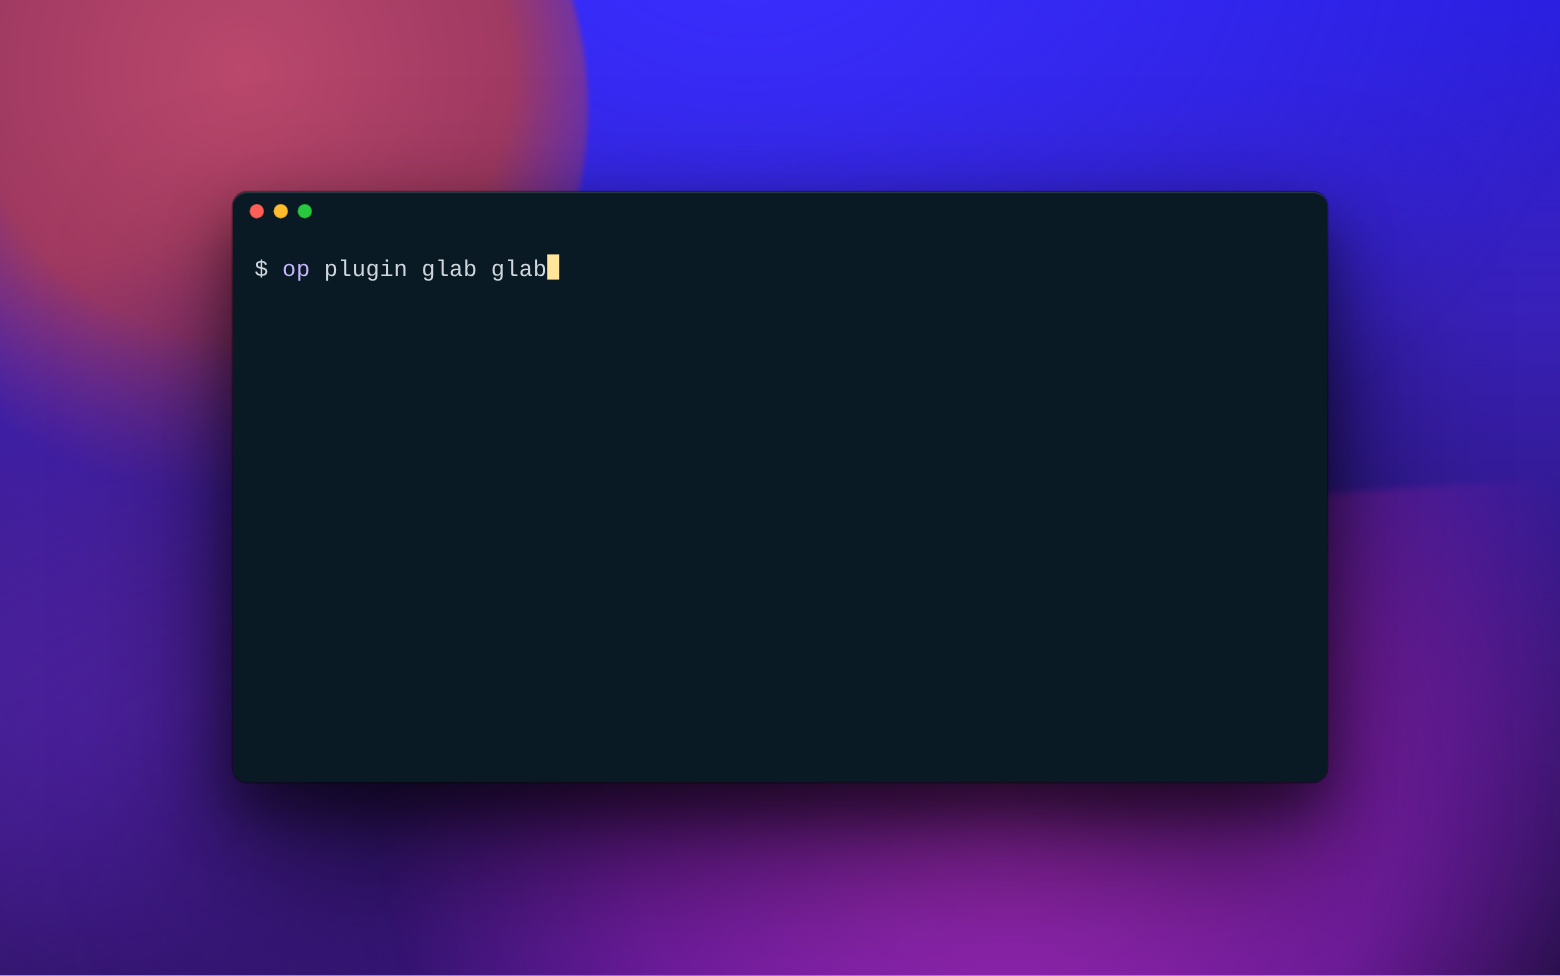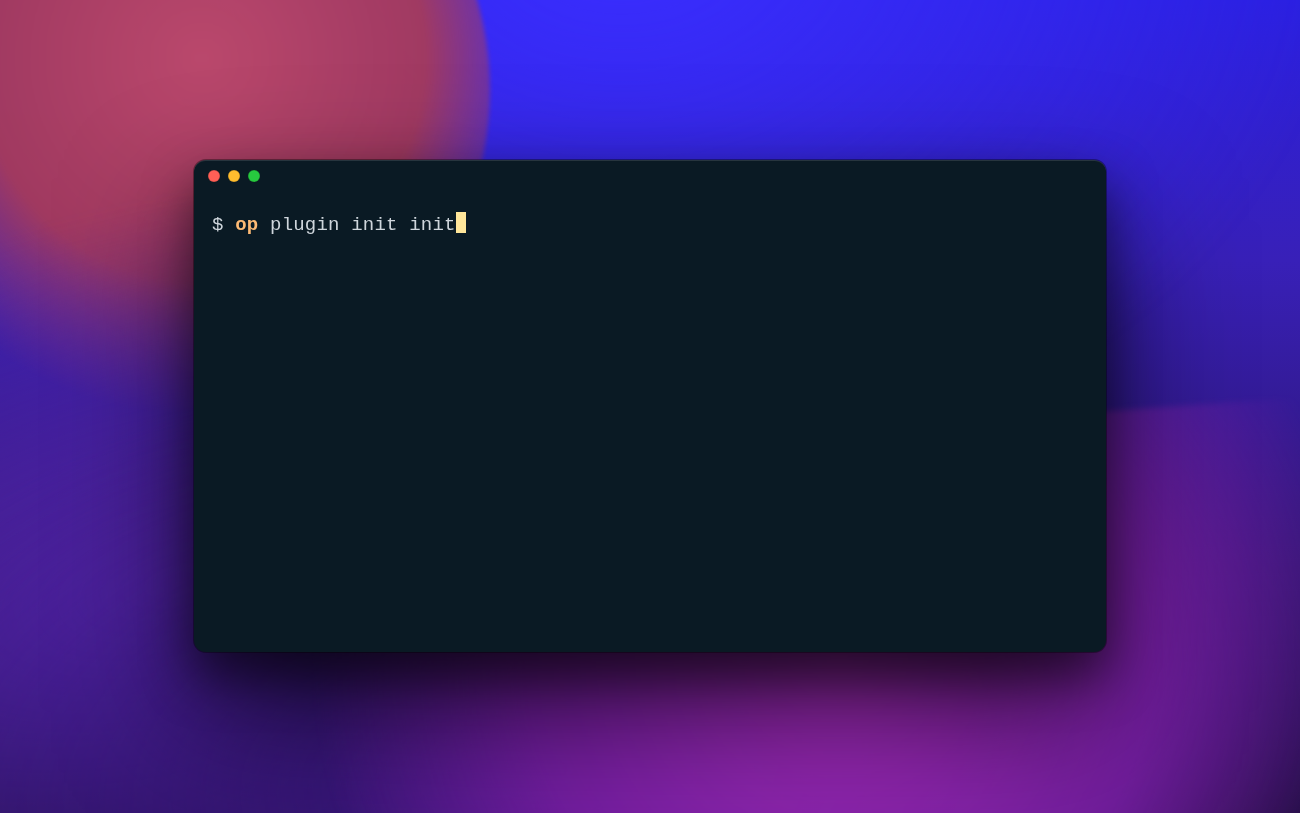--- a/index.html
+++ b/index.html
@@ -62,21 +62,21 @@
 
   .terminal-body {
     position: relative;
     padding: 18px 18px;
     font-size: 19px;
     line-height: 1.5;
     letter-spacing: .2px;
     white-space: pre;
   }
   .prompt-sym { color:#cfd6dc; }
-  .cmd-name   { color:#fdba74;font-weight:bold; }  
+  .cmd-name   { color:#c4b5fd; }  
   .cmd-rest   { color:#cfd6dc; }
 
   .cursor-block {
     display: inline-block;
     width: 10px; height: 21px;
     background:#ffe69a;
     transform: translateY(3px);
     margin-left: 0;
   }
 </style>
@@ -92,15 +92,15 @@
 </div>
 
 <div class="terminal-window">
 
   <div class="titlebar">
     <span class="traffic-light tl-close"></span>
     <span class="traffic-light tl-min"></span>
     <span class="traffic-light tl-zoom"></span>
   </div>
 
-  <div class="terminal-body"><span class="prompt-sym">$ </span><span class="cmd-name">op</span><span class="cmd-rest"> plugin init init</span><span class="cursor-block"></span></div>
+  <div class="terminal-body"><span class="prompt-sym">$ </span><span class="cmd-name">op</span><span class="cmd-rest"> plugin glab glab</span><span class="cursor-block"></span></div>
 
 </div>
 
 </body></html>

